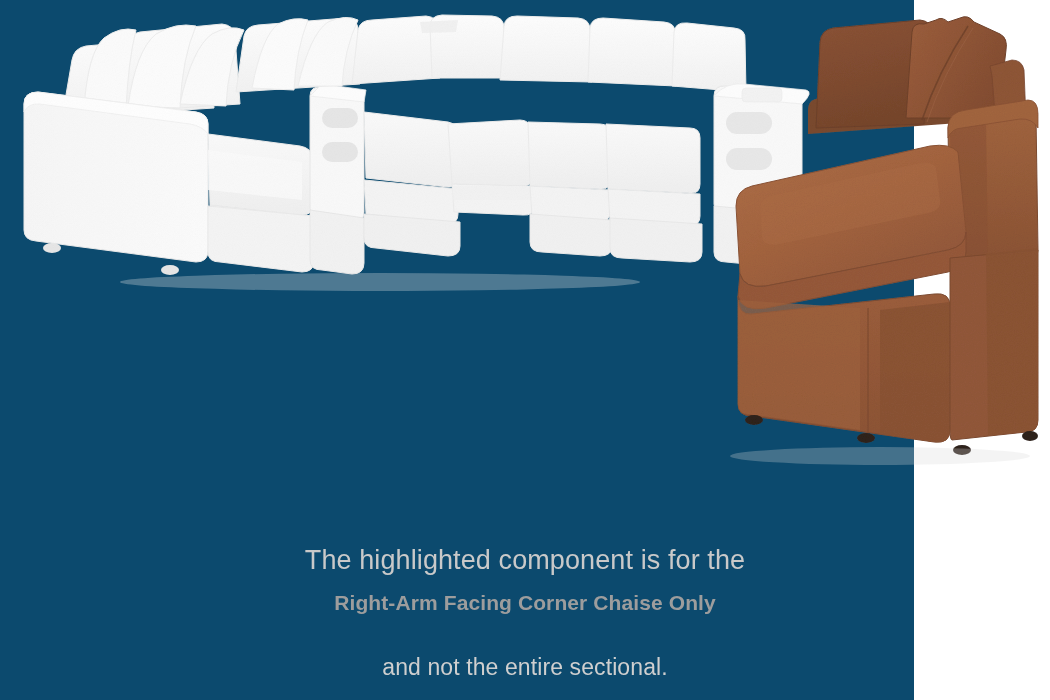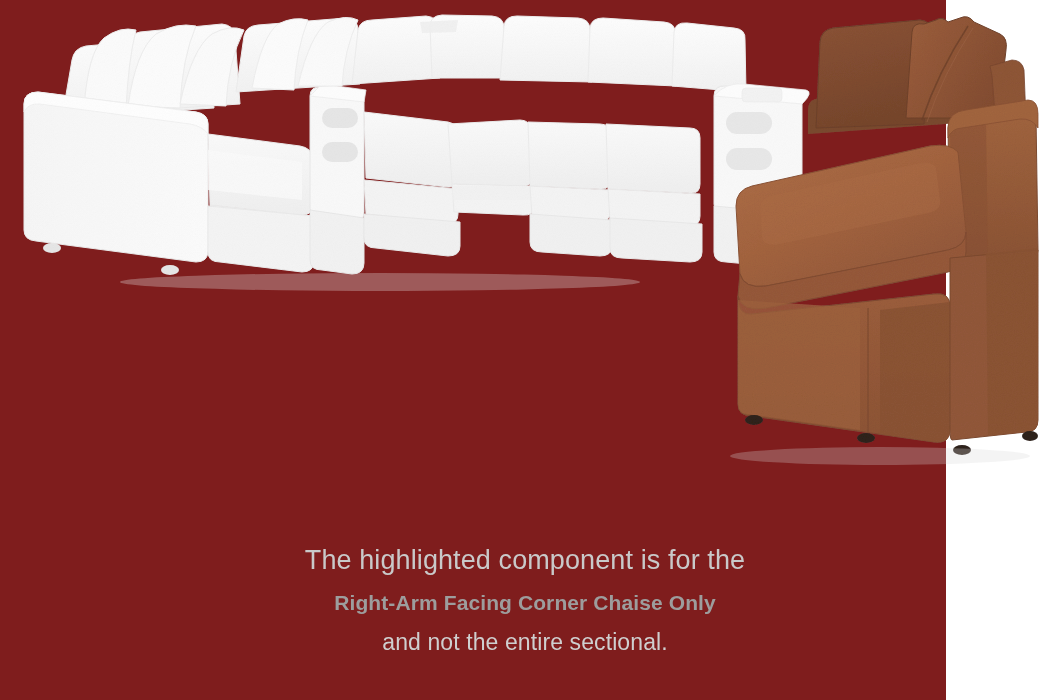--- a/index.html
+++ b/index.html
@@ -2,21 +2,21 @@
 <html><head>
 <meta charset="utf-8">
 <style>
   html,body{margin:0;padding:0;}
   body{
     width:1050px;height:700px;
     background:#ffffff;
     font-family:"Liberation Sans", sans-serif;
     overflow:hidden;
   }
-  #stage{position:relative;width:914px;height:700px;background:#7f1d1d;padding-left:32px;}
+  #stage{position:relative;width:914px;height:700px;background:#0c4a6e;}
 
   
   #product-illustration{
     position:absolute;left:0;top:0;width:1050px;height:520px;
   }
   #product-illustration svg{display:block;width:1050px;height:520px;}
 
   
   #caption-block{
     position:absolute;left:0;top:540px;width:1050px;
@@ -38,20 +38,21 @@
     line-height:45px;
     white-space:nowrap;
   }
   .cap-line3{
     font-size:23px;
     font-weight:400;
     color:#cfcfcf;
     letter-spacing:0.1px;
     line-height:34px;
     white-space:nowrap;
+    margin-top:25px;
   }
 </style>
 </head>
 <body>
 
 <div id="stage">
 
   <div id="product-illustration">
     <svg viewBox="0 0 1050 520" xmlns="http://www.w3.org/2000/svg">
       <defs>

